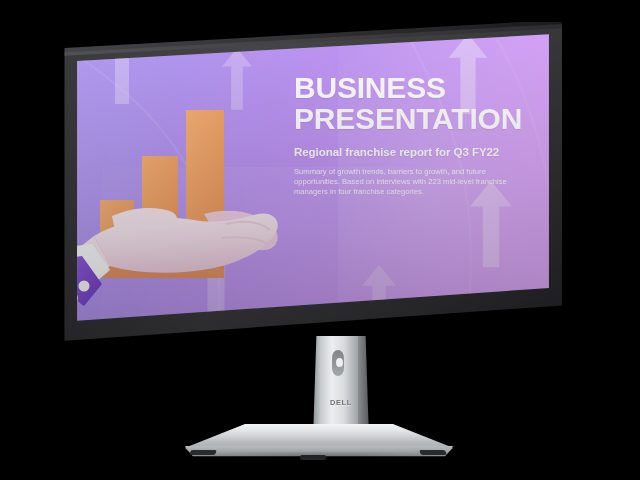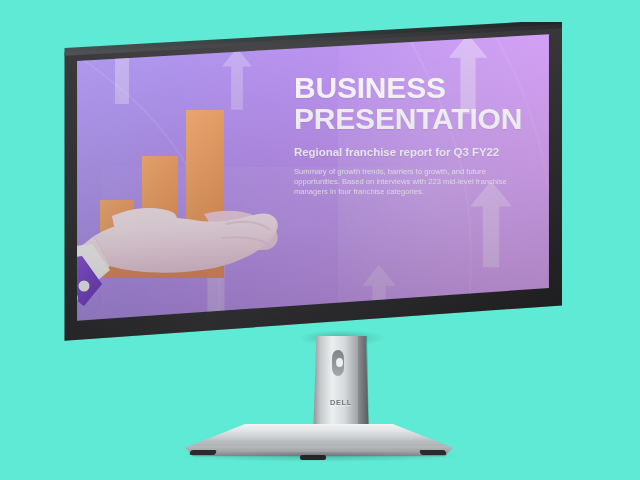--- a/index.html
+++ b/index.html
@@ -1,21 +1,21 @@
 <!DOCTYPE html>
 <html><head>
 <meta charset="utf-8">
 <style>
   html,body{margin:0;padding:0;}
   body{
     width:640px;height:480px;background:#ffffff;overflow:hidden;
     font-family:"Liberation Sans", sans-serif;
     position:relative;
   }
-  #stage{position:absolute;inset:0;width:640px;height:480px;background:#5eead4;}
+  #stage{position:absolute;inset:0;width:640px;height:480px;background:#000000;}
 
   
   .monitor-wrap{position:absolute;left:0;top:0;width:640px;height:480px;}
 
   
   .bezel{
     position:absolute;
     left:62px; top:24px;
     width:502px; height:318px;
     background:linear-gradient(100deg,#2d2d30 0%,#3a3a3d 35%,#303033 70%,#242427 100%);

